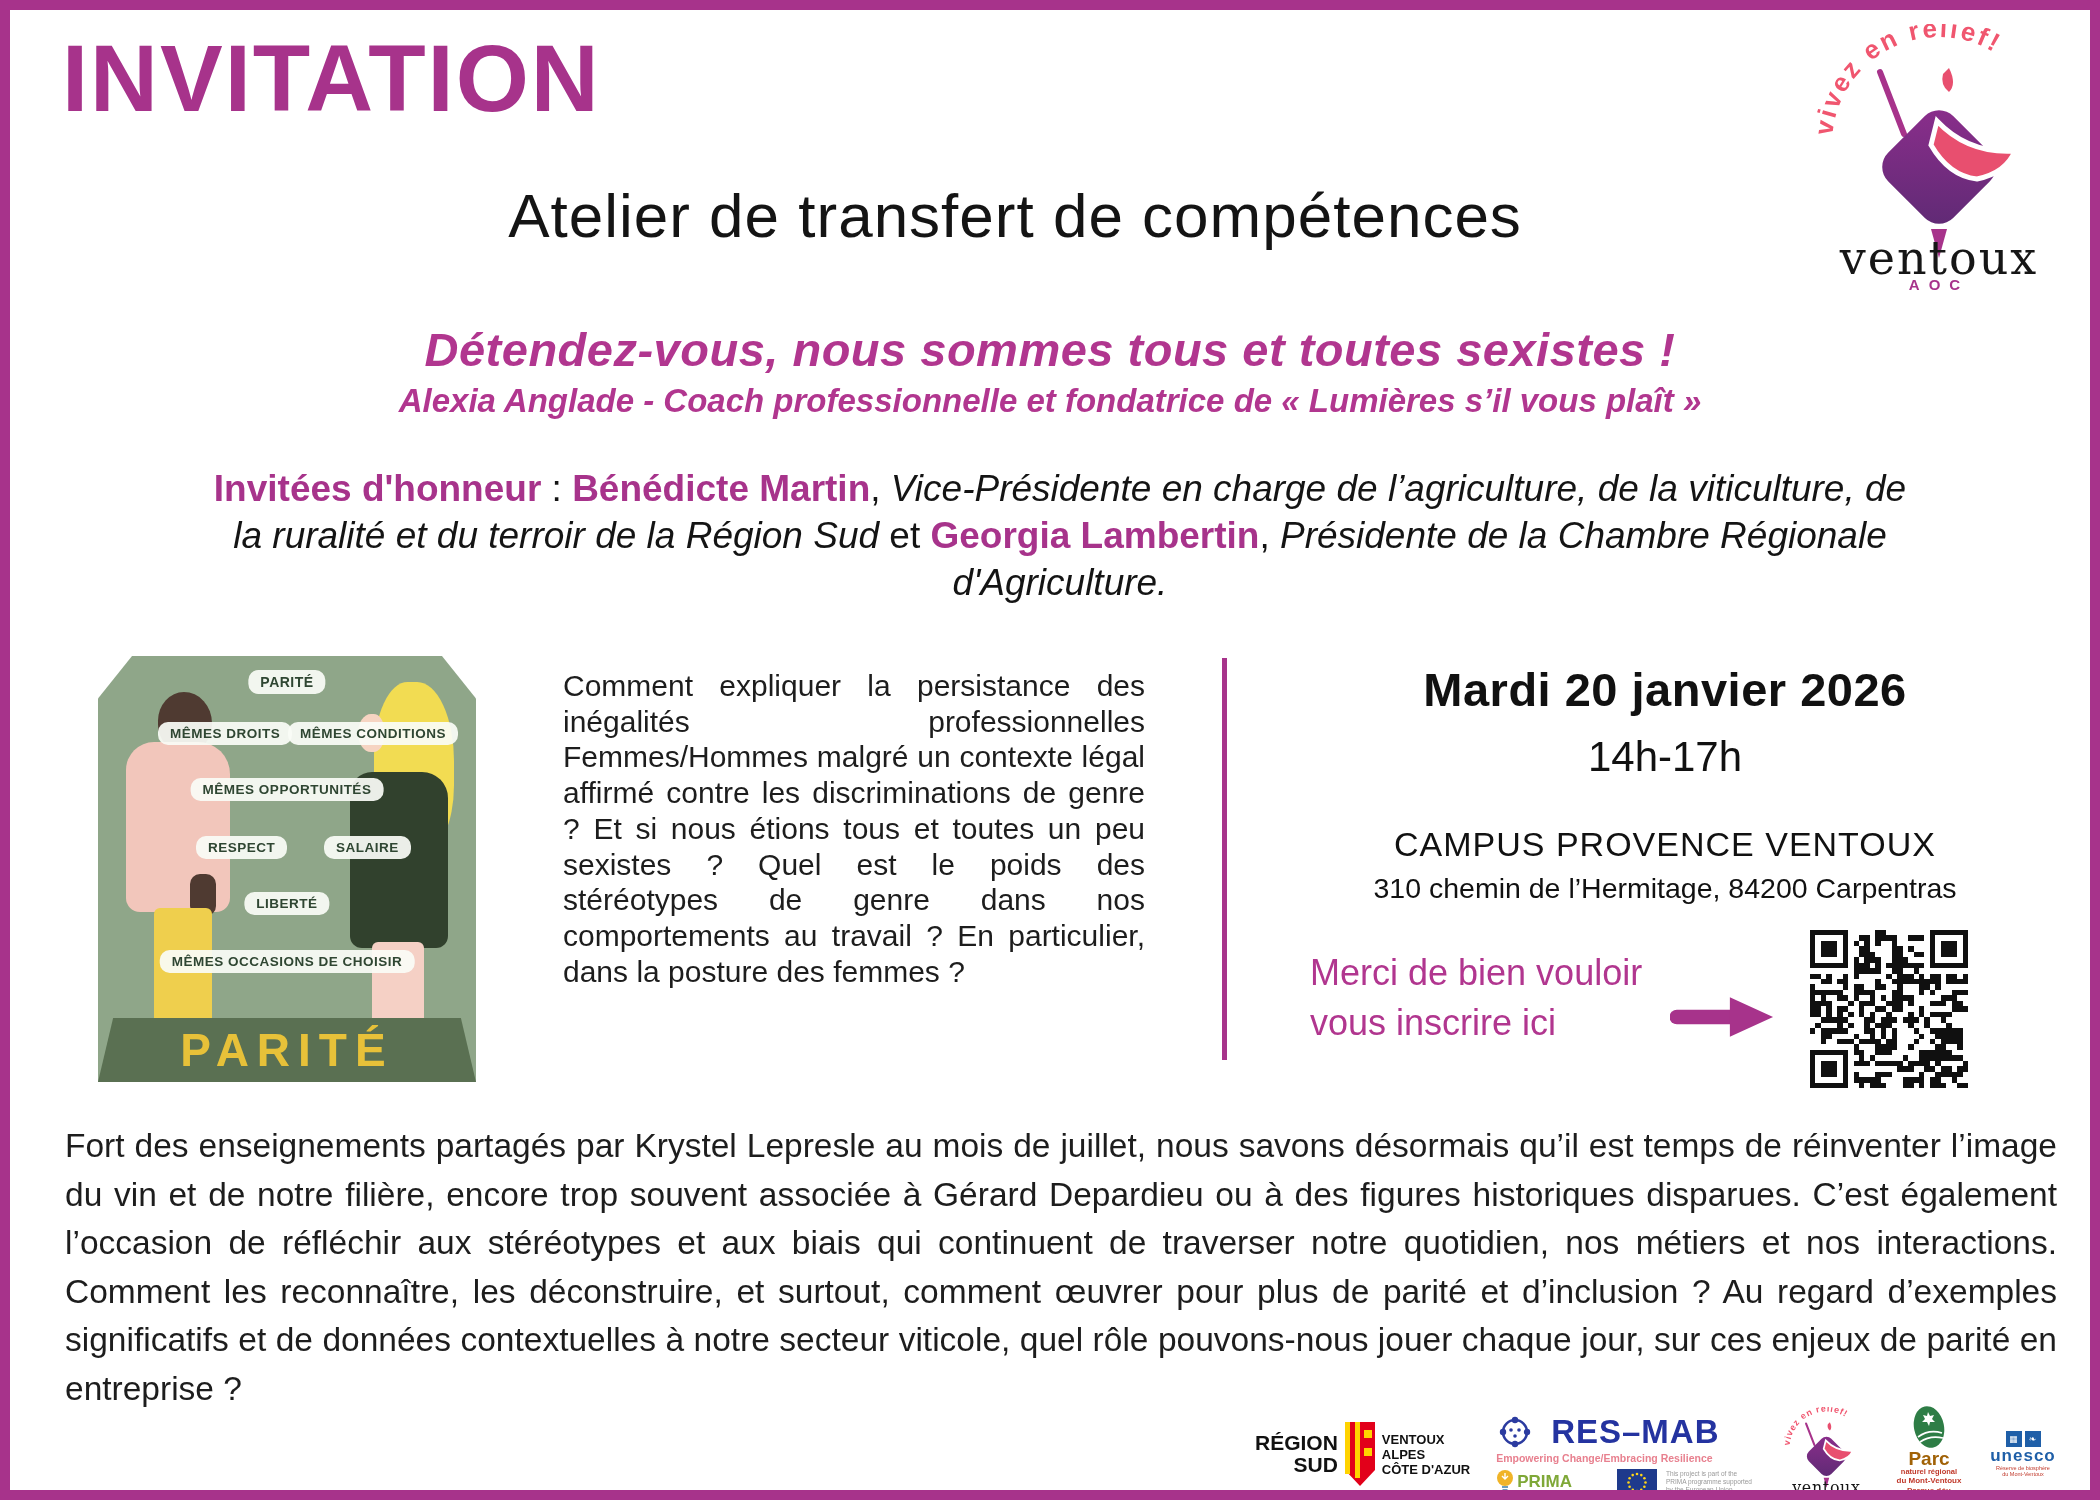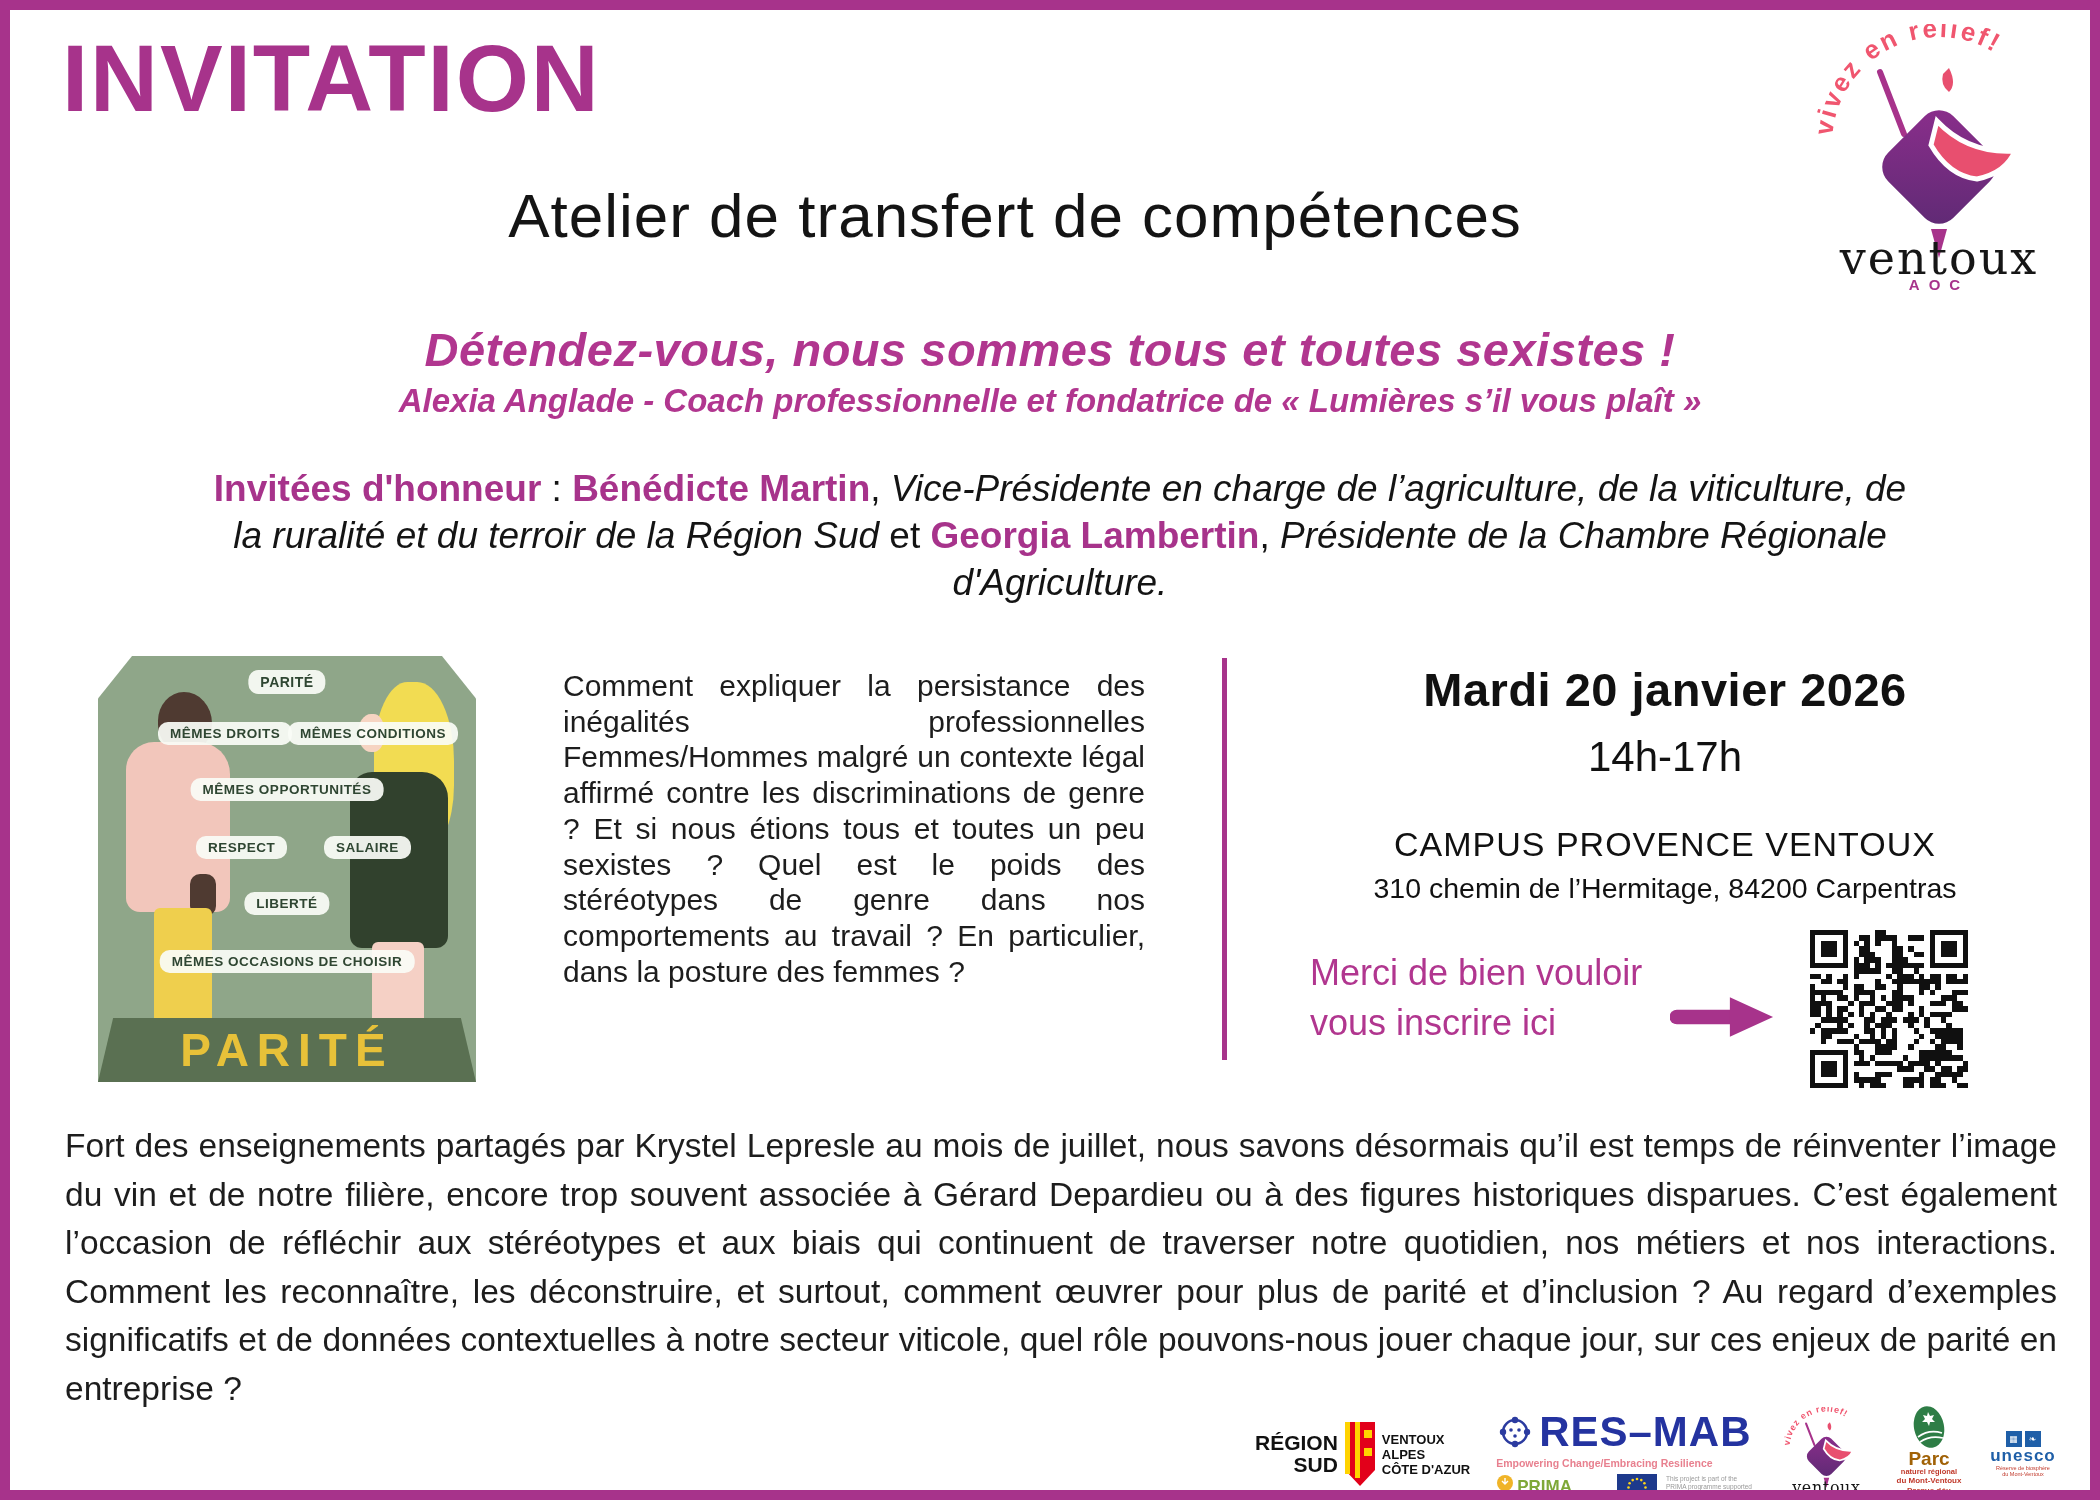--- a/index.html
+++ b/index.html
@@ -46,21 +46,21 @@
   
   .bodytext{left:55px; top:1112px; width:1992px; font-size:33.5px; line-height:48.5px; text-align:justify; color:#1d1d1d;}
   
   .logos{right:34px; top:1396px; height:96px; display:flex; align-items:center; gap:26px;}
   .lg{display:flex; align-items:center;}
   .region{gap:7px;}
   .region .rleft{text-align:right; font-weight:800; font-size:21px; line-height:22px; color:#111;}
   .region .rright{font-size:13px; line-height:15px; font-weight:600; color:#111;}
   .resmab{flex-direction:column; align-items:flex-start;}
   .resmab .row1{display:flex; align-items:center; gap:5px;}
-  .resmab .name{font-size:42px; font-weight:800; color:#2433A0; letter-spacing:1px;}
+  .resmab .name{font-size:33px; font-weight:800; color:#2433A0; letter-spacing:1px;margin-left:12px;}
   .resmab .tag{font-size:10.5px; font-weight:700; color:#E8808F; margin-top:1px;}
   .resmab .row2{display:flex; align-items:center; gap:9px; margin-top:5px;}
   .prima{display:flex; align-items:flex-end; gap:3px;}
   .prima .pname{font-size:17px; font-weight:800; color:#7FA838; line-height:14px;}
   .prima .psub{font-size:5.5px; color:#b9a; letter-spacing:.3px;}
   .euflag{position:relative; width:40px; height:27px; background:#1E3A8C;}
   .eutxt{font-size:6.5px; line-height:8px; color:#999; width:92px;}
   .ventoux-small{position:relative; width:84px; height:94px; overflow:hidden;}
   .ventoux-small .inner{position:absolute; left:0; top:0; width:246px; height:268px; transform:scale(.345); transform-origin:0 0;}
   .parc{flex-direction:column; width:70px; text-align:center; line-height:1;}

